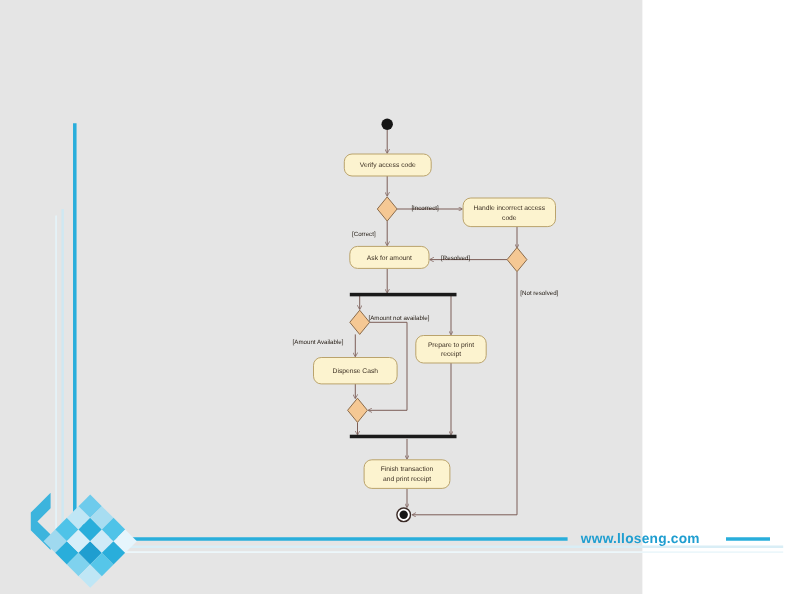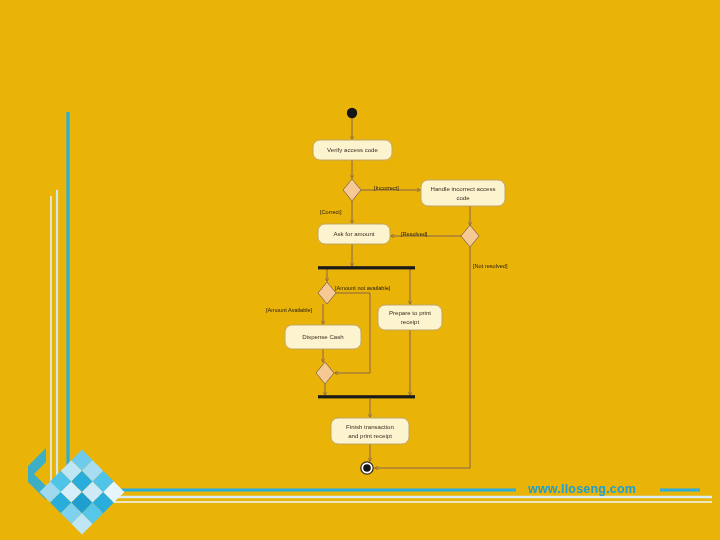--- a/index.html
+++ b/index.html
@@ -11,23 +11,23 @@
   body {
     width: 720px;
     height: 540px;
     position: relative;
     overflow: hidden;
     font-family: "Liberation Sans", sans-serif;
   }
   #slide {
     position: absolute;
     left: 0; top: 0;
-    width: 720px;
-    height: 540px;
-    background: #eab308;
+    width: 584px;
+    height: 540px;
+    background: #e5e5e5;
   }
   #diagram-svg {
     position: absolute;
     left: 0; top: 0;
     width: 720px;
     height: 540px;
   }
   #decor-svg {
     position: absolute;
     left: 0; top: 0;

